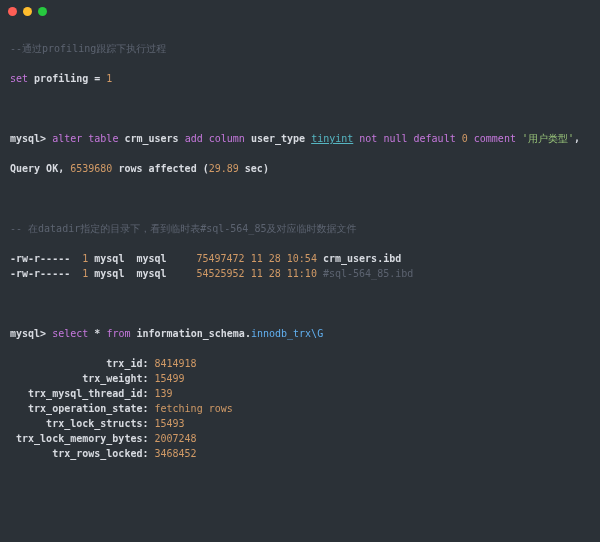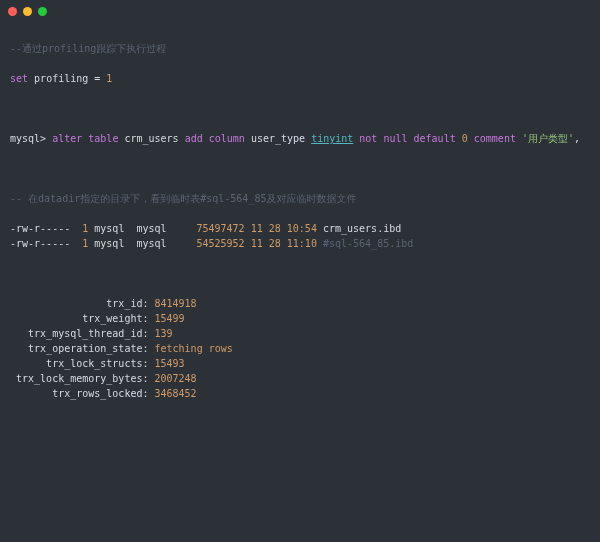--- a/index.html
+++ b/index.html
@@ -21,44 +21,46 @@
     gap: 6px;
   }
   .dot { width: 9px; height: 9px; border-radius: 50%; }
   .dot.red { background: #ff5f56; }
   .dot.yellow { background: #ffbd2e; }
   .dot.green { background: #27c93f; }
   .term { padding: 4px 10px 10px 10px; white-space: pre; }
   .c-comment { color: #5c6370; }
   .c-keyword { color: #c678dd; text-align: center; }
   .c-func { color: #61afef; }
-  .c-white { color: #d7dae0; }
+  .c-white { color: #d7dae0; font-weight: bold; }
   .c-num { color: #d19a66; }
   .c-type { color: #56b6c2; text-decoration: underline; }
   .c-string { color: #98c379; }
   .row { display: block; }
 </style>
 </head>
 <body>
 
 <div class="titlebar">
   <div class="dot red"></div>
   <div class="dot yellow"></div>
   <div class="dot green"></div>
 </div>
 
 <div class="term">
 <span class="row"><span class="c-comment">--通过profiling跟踪下执行过程</span></span>
 <span class="row"><span class="c-keyword">set</span><span class="c-white"> </span><span class="c-white">profiling</span><span class="c-white"> = </span><span class="c-num">1</span></span>
 <span class="row">&nbsp;</span>
 <span class="row"><span class="c-white">mysql&gt;</span> <span class="c-keyword">alter</span> <span class="c-keyword">table</span> <span class="c-white">crm_users</span> <span class="c-keyword">add</span> <span class="c-keyword">column</span> <span class="c-white">user_type</span> <span class="c-type">tinyint</span> <span class="c-keyword">not</span> <span class="c-keyword">null</span> <span class="c-keyword">default</span> <span class="c-num">0</span> <span class="c-keyword">comment</span> <span class="c-string">'用户类型'</span><span class="c-white">,</span></span>
+<span class="row"><span class="c-white">Query OK, </span><span class="c-num">6539680</span><span class="c-white"> rows affected (</span><span class="c-num">29.89</span><span class="c-white"> sec)</span></span>
 <span class="row">&nbsp;</span>
 <span class="row"><span class="c-comment">-- 在datadir指定的目录下，看到临时表#sql-564_85及对应临时数据文件</span></span>
 <div id="ls-block"><span class="row"><span class="c-white">-rw-r-----  </span><span class="c-num">1</span> <span class="c-white">mysql  mysql   </span><span class="c-num" style="display:inline-block;width:60px;text-align:right">75497472</span> <span class="c-num">11</span> <span class="c-num">28</span> <span class="c-num">10:54</span> <span class="c-white">crm_users.ibd</span></span><span class="row"><span class="c-white">-rw-r-----  </span><span class="c-num">1</span> <span class="c-white">mysql  mysql   </span><span class="c-num" style="display:inline-block;width:60px;text-align:right">54525952</span> <span class="c-num">11</span> <span class="c-num">28</span> <span class="c-num">11:10</span> <span class="c-comment">#sql-564_85.ibd</span></span></div>
 <span class="row">&nbsp;</span>
+<span class="row"><span class="c-white">mysql&gt;</span> <span class="c-keyword">select</span> <span class="c-white">*</span> <span class="c-keyword">from</span> <span class="c-white">information_schema</span><span class="c-white">.</span><span class="c-func">innodb_trx\G</span></span>
 <div id="trx-block"><span class="row"><span class="c-white">                trx_id: </span><span class="c-num">8414918</span></span><span class="row"><span class="c-white">            trx_weight: </span><span class="c-num">15499</span></span><span class="row"><span class="c-white">   trx_mysql_thread_id: </span><span class="c-num">139</span></span><span class="row"><span class="c-white">   trx_operation_state: </span><span class="c-num">fetching rows</span></span><span class="row"><span class="c-white">      trx_lock_structs: </span><span class="c-num">15493</span></span><span class="row"><span class="c-white"> trx_lock_memory_bytes: </span><span class="c-num">2007248</span></span><span class="row"><span class="c-white">       trx_rows_locked: </span><span class="c-num">3468452</span></span></div>
 <span class="row">&nbsp;</span>
 
 
 
 
 
 
 </div>
 

